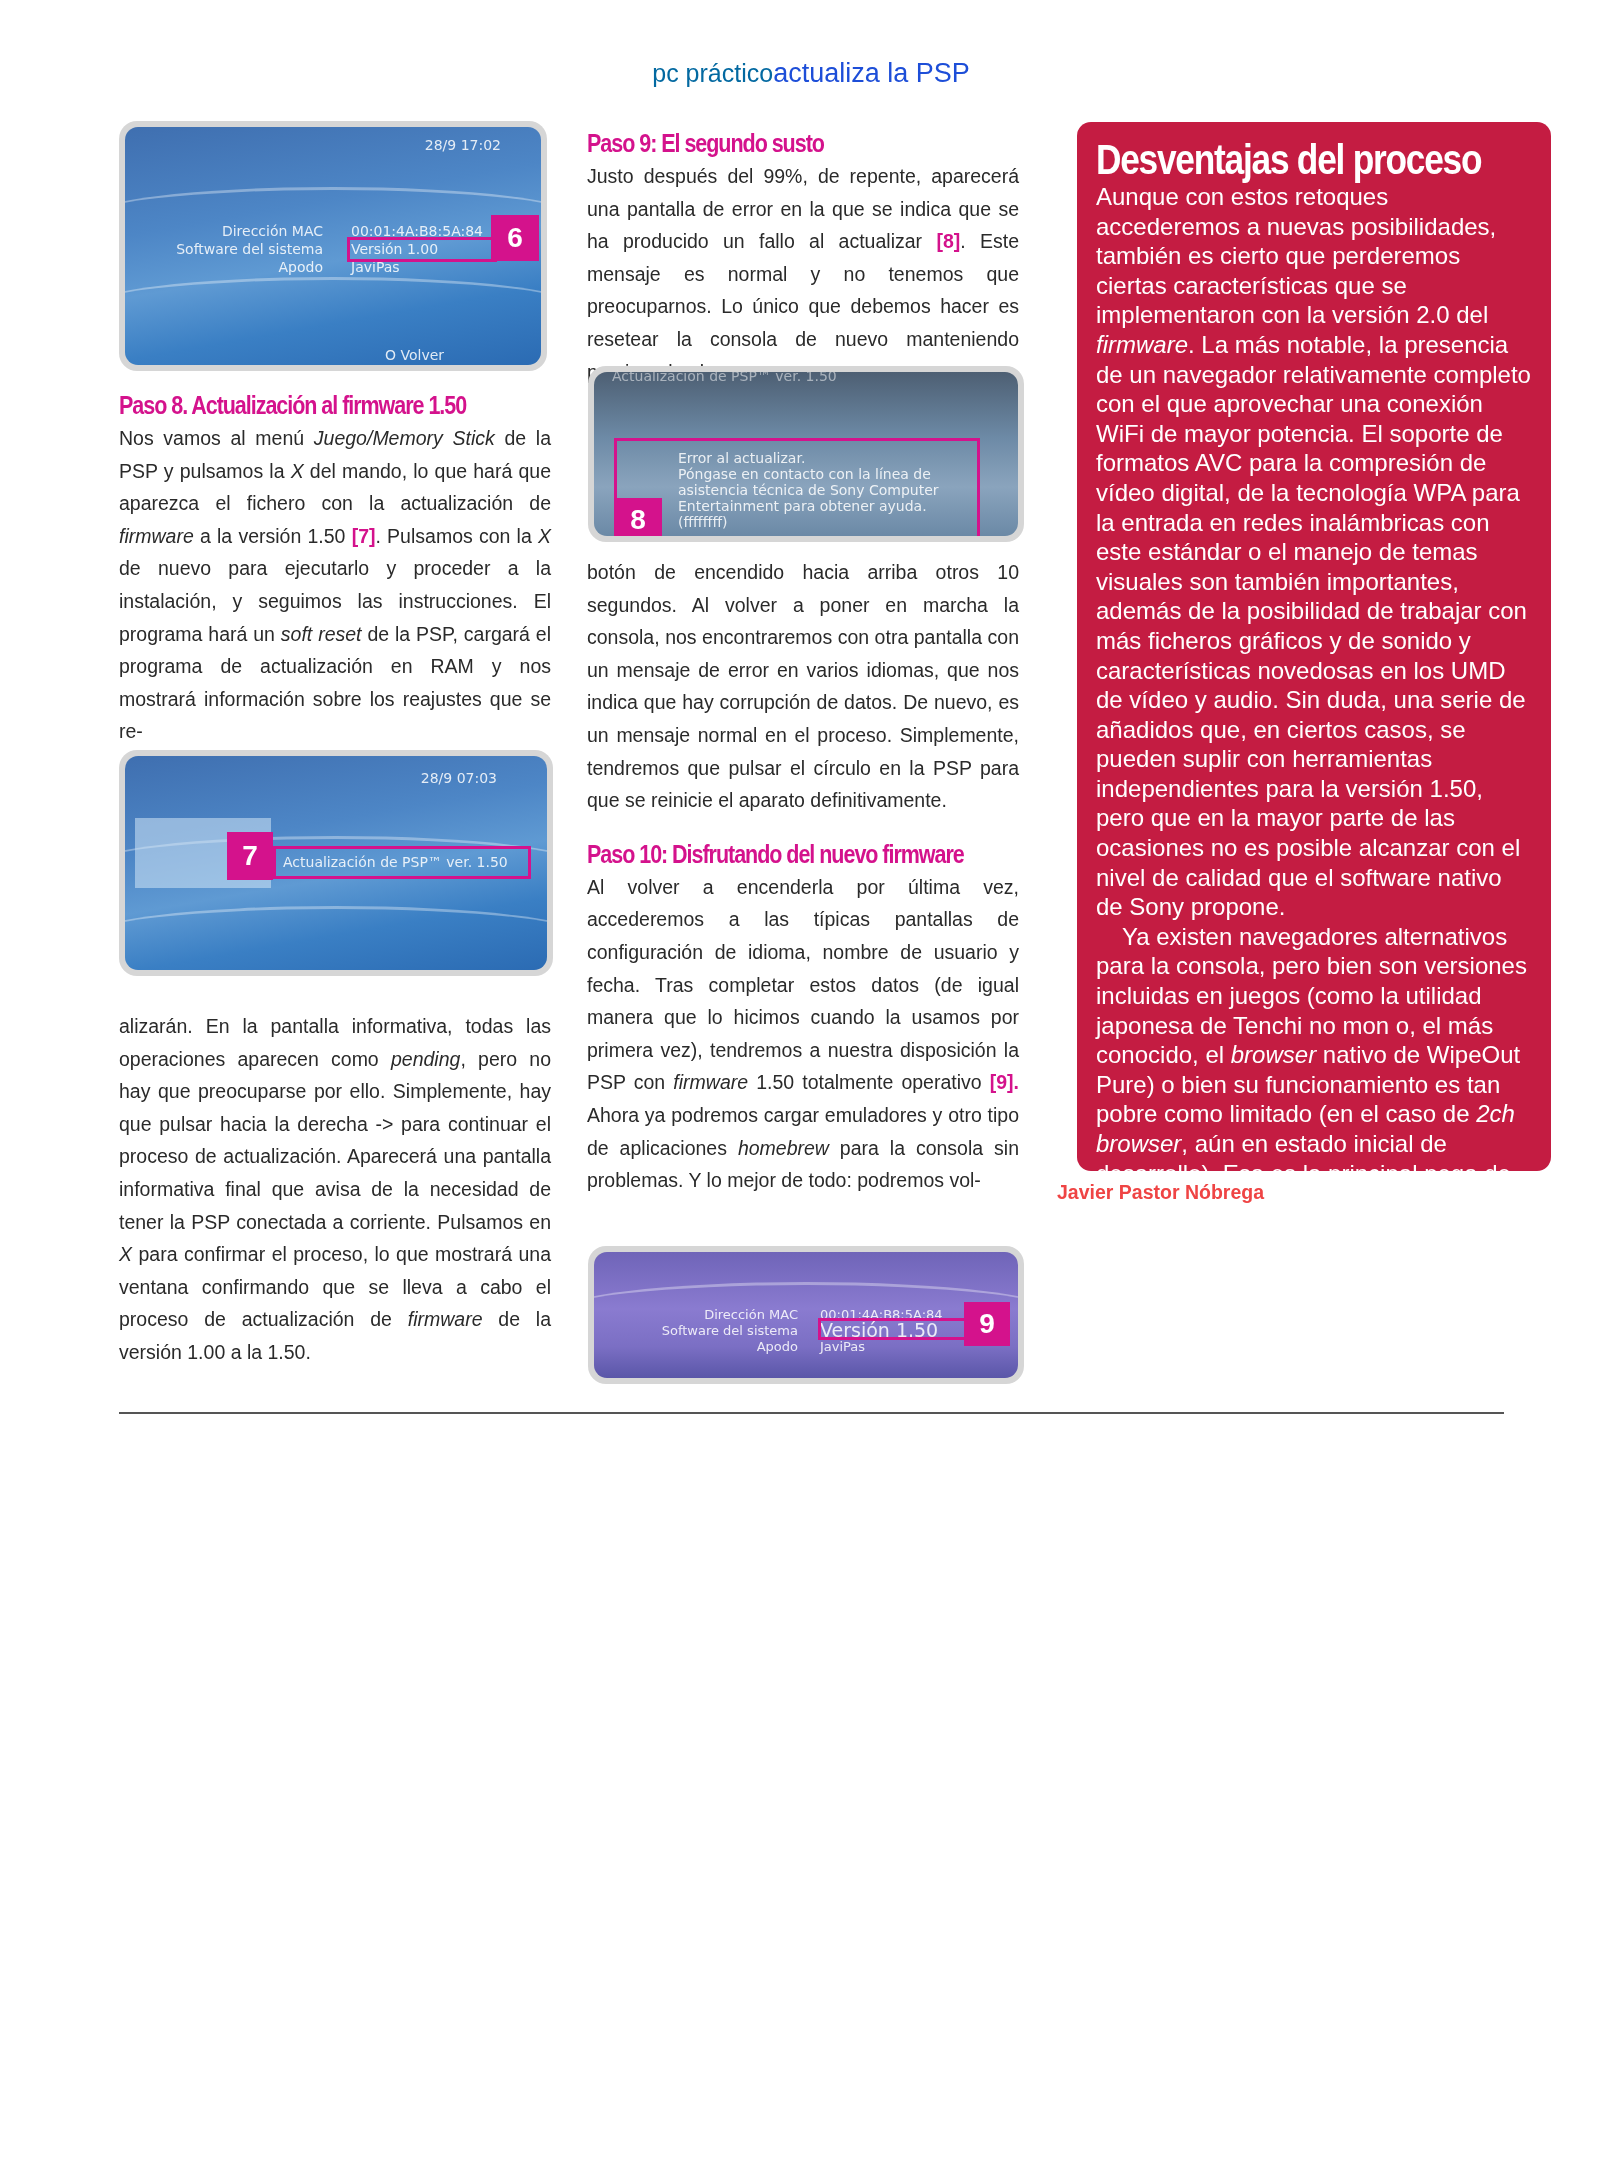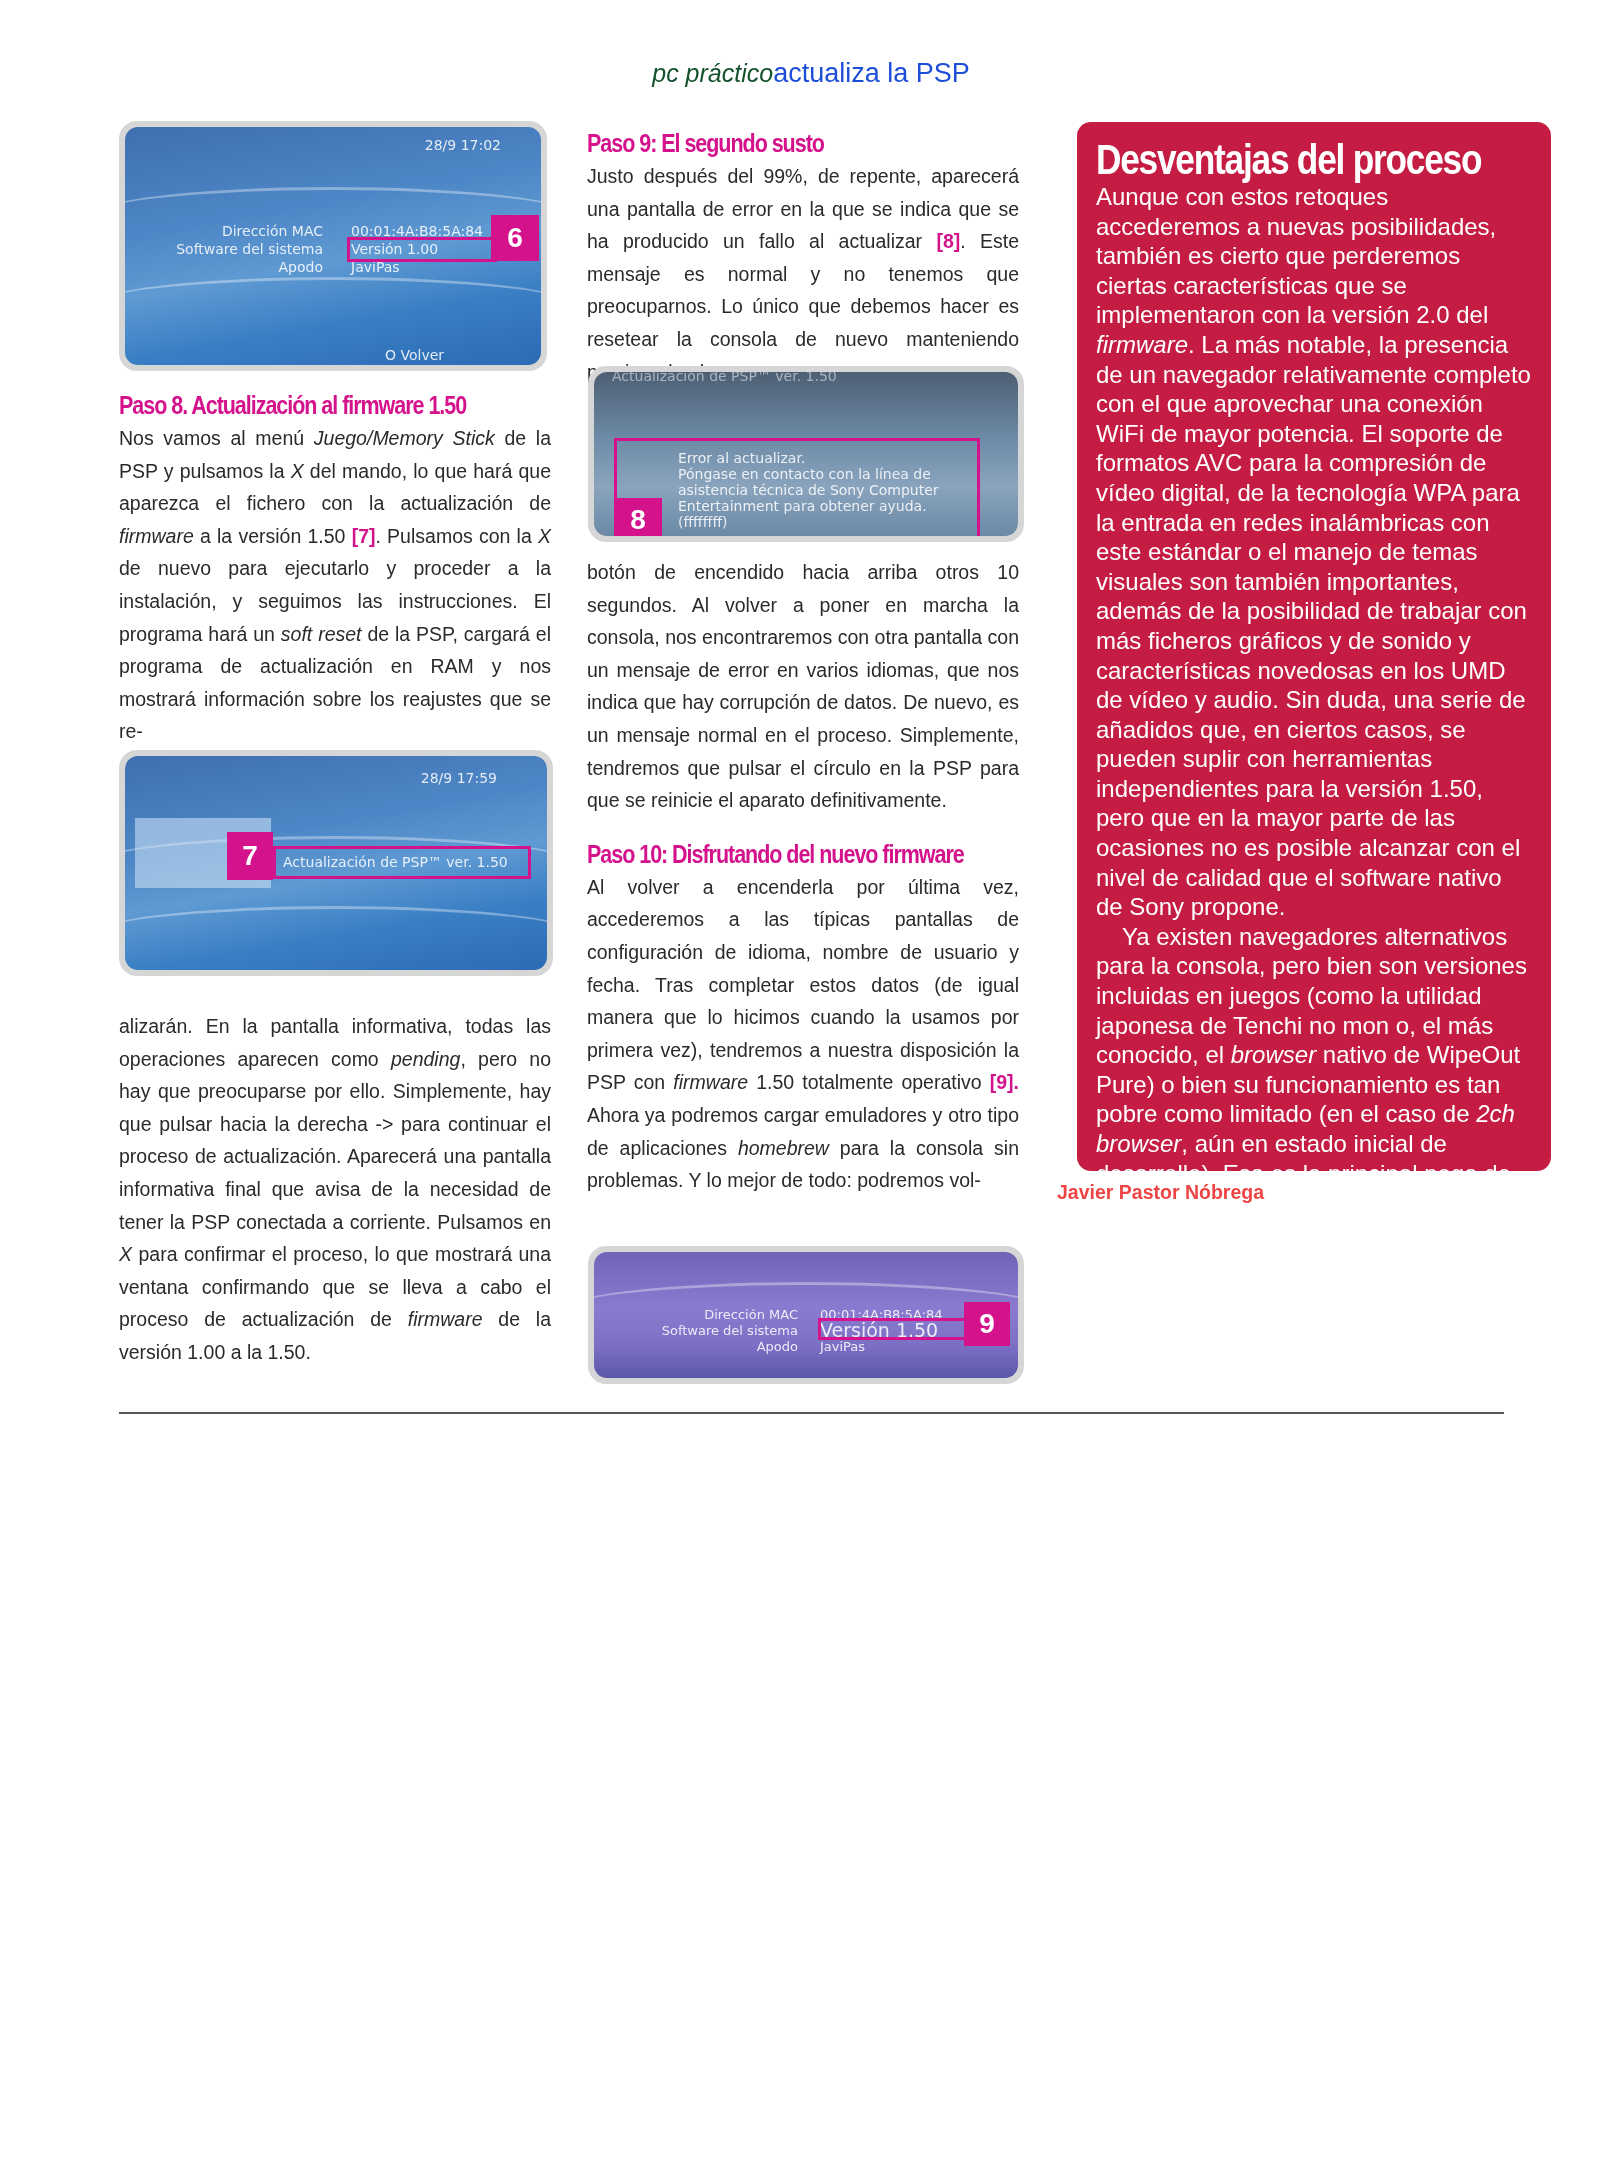--- a/index.html
+++ b/index.html
@@ -1,21 +1,21 @@
 <!DOCTYPE html>
 <html><head>
 <meta charset="utf-8">
 <style>
   html, body { margin: 0; padding: 0; background: #ffffff; }
   body { width: 1622px; height: 2160px; position: relative; overflow: hidden;
          font-family: "Liberation Sans", "DejaVu Sans", sans-serif; color: #2a2a2a; }
 
   .header { position: absolute; top: 58px; left: 0; width: 1622px; text-align: center;
             font-size: 25px; line-height: 30px; }
-  .header .section { color: #14532d; font-style: italic; }
+  .header .section { color: #0369a1; }
   .header .topic { color: #1d4ed8; font-size: 27px; }
 
   .col { position: absolute; width: 432px; font-size: 19.5px; line-height: 32.6px; text-align: justify; }
   .col p { margin: 0; }
   .col em { font-style: italic; }
   .ref { color: #d4128c; font-weight: bold; }
   .step-title { color: #d4128c; font-weight: bold; font-family: "Liberation Sans Narrow", "Liberation Sans", sans-serif;
                 font-size: 25px; letter-spacing: -1.2px; line-height: 34px; margin: 0; text-align: left;
                 transform: scaleX(0.86); transform-origin: left center; white-space: nowrap; }
 
@@ -70,21 +70,21 @@
 <div class="col" style="left:119px; top:388px;">
   <h3 class="step-title">Paso 8. Actualización al firmware 1.50</h3>
   <p><span>Nos vamos al menú </span><em>Juego/Memory Stick</em><span> de la PSP y pulsamos la </span><em>X</em><span> del mando, lo que hará que aparezca el fichero con la actualización de </span><em>firmware</em><span> a la versión 1.50 </span><span class="ref">[7]</span><span>. Pulsamos con la </span><em>X</em><span> de nuevo para ejecutarlo y proceder a la instalación, y seguimos las instrucciones. El programa hará un </span><em>soft reset</em><span> de la PSP, cargará el programa de actualización en RAM y nos mostrará información sobre los reajustes que se re-</span></p>
 </div>
 
 <div class="shot" style="left:119px; top:750px; width:434px; height:226px;">
   <div class="screen blue">
     <div class="wave" style="top:80px;"></div>
     <div class="wave" style="top:150px;"></div>
     <div style="position:absolute; left:10px; top:62px; width:136px; height:70px; background:rgba(210,230,245,0.55);"></div>
-    <div class="scr-text" style="right:50px; top:14px;">28/9 17:59</div>
+    <div class="scr-text" style="right:50px; top:14px;">28/9 07:03</div>
     <div class="hl-box" style="left:148px; top:90px; width:258px; height:33px;"></div>
     <div class="scr-text" style="left:158px; top:98px;">Actualización de PSP™ ver. 1.50</div>
     <div class="num-badge" style="left:102px; top:76px; width:46px; height:48px;">7</div>
   </div>
 </div>
 
 <div class="col" style="left:119px; top:1010px;">
   <p><span>alizarán. En la pantalla informativa, todas las operaciones aparecen como </span><em>pending</em><span>, pero no hay que preocuparse por ello. Simplemente, hay que pulsar hacia la derecha -&gt; para continuar el proceso de actualización. Aparecerá una pantalla informativa final que avisa de la necesidad de tener la PSP conectada a corriente. Pulsamos en </span><em>X</em><span> para confirmar el proceso, lo que mostrará una ventana confirmando que se lleva a cabo el proceso de actualización de </span><em>firmware</em><span> de la versión 1.00 a la 1.50.</span></p>
 </div>
 

